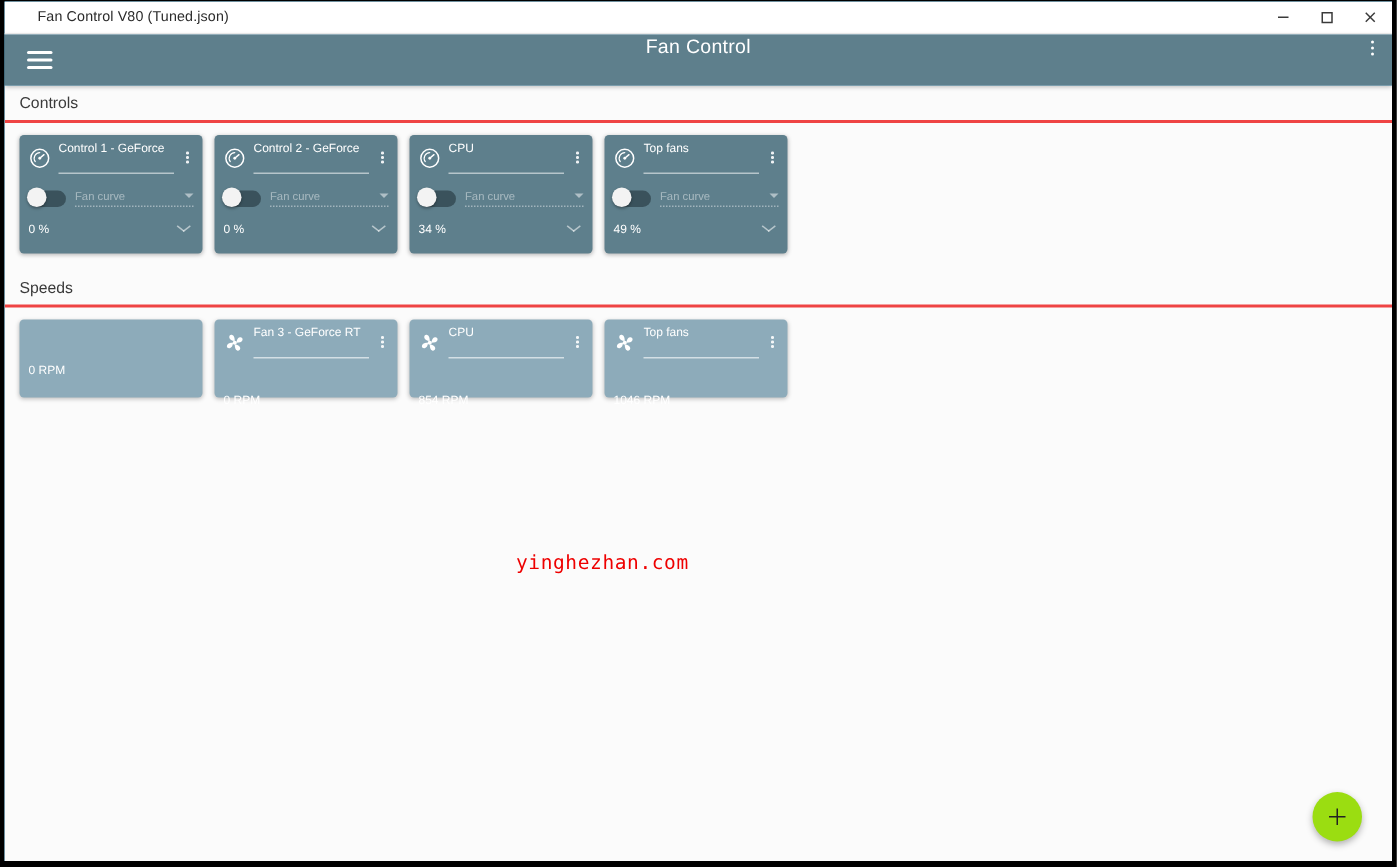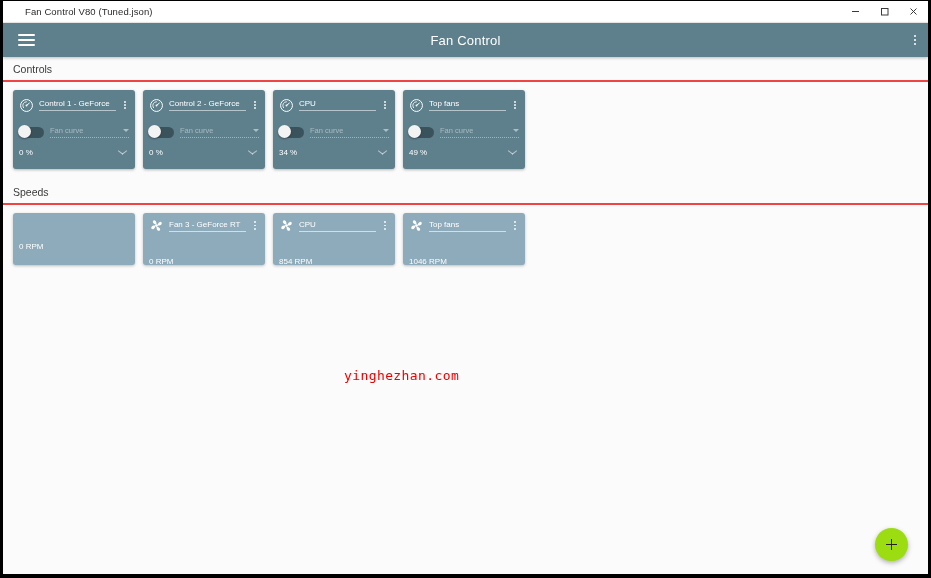--- a/index.html
+++ b/index.html
@@ -54,21 +54,20 @@
     justify-content: center;
     color: #3a3a3a;
   }
   .win-btn svg { display:block; }
   
   .appbar {
     height: 34px;
     min-height: 34px;
     background: #5e7f8c;
     display: flex;
-    align-items: center;
     position: relative;
     box-shadow: 0 1px 3px rgba(0,0,0,0.25);
     z-index: 5;
   }
   .hamburger {
     width: 34px;
     margin-left: 6px;
     display: flex;
     flex-direction: column;
     justify-content: center;
@@ -141,21 +140,21 @@
     display: flex;
     align-items: center;
     gap: 5px;
     height: 20px;
   }
   .gauge-icon { flex: 0 0 auto; display:flex; }
   .card-title-wrap {
     flex: 1;
     min-width: 0;
     border-bottom: 1px solid rgba(255,255,255,0.55);
-    padding-bottom: 2px;
+    padding-bottom: 12px;
   }
   .card-title {
     font-size: 8px;
     color: #ffffff;
     white-space: nowrap;
     overflow: hidden;
     text-overflow: clip;
     display: block;
   }
   .kebab-card {

